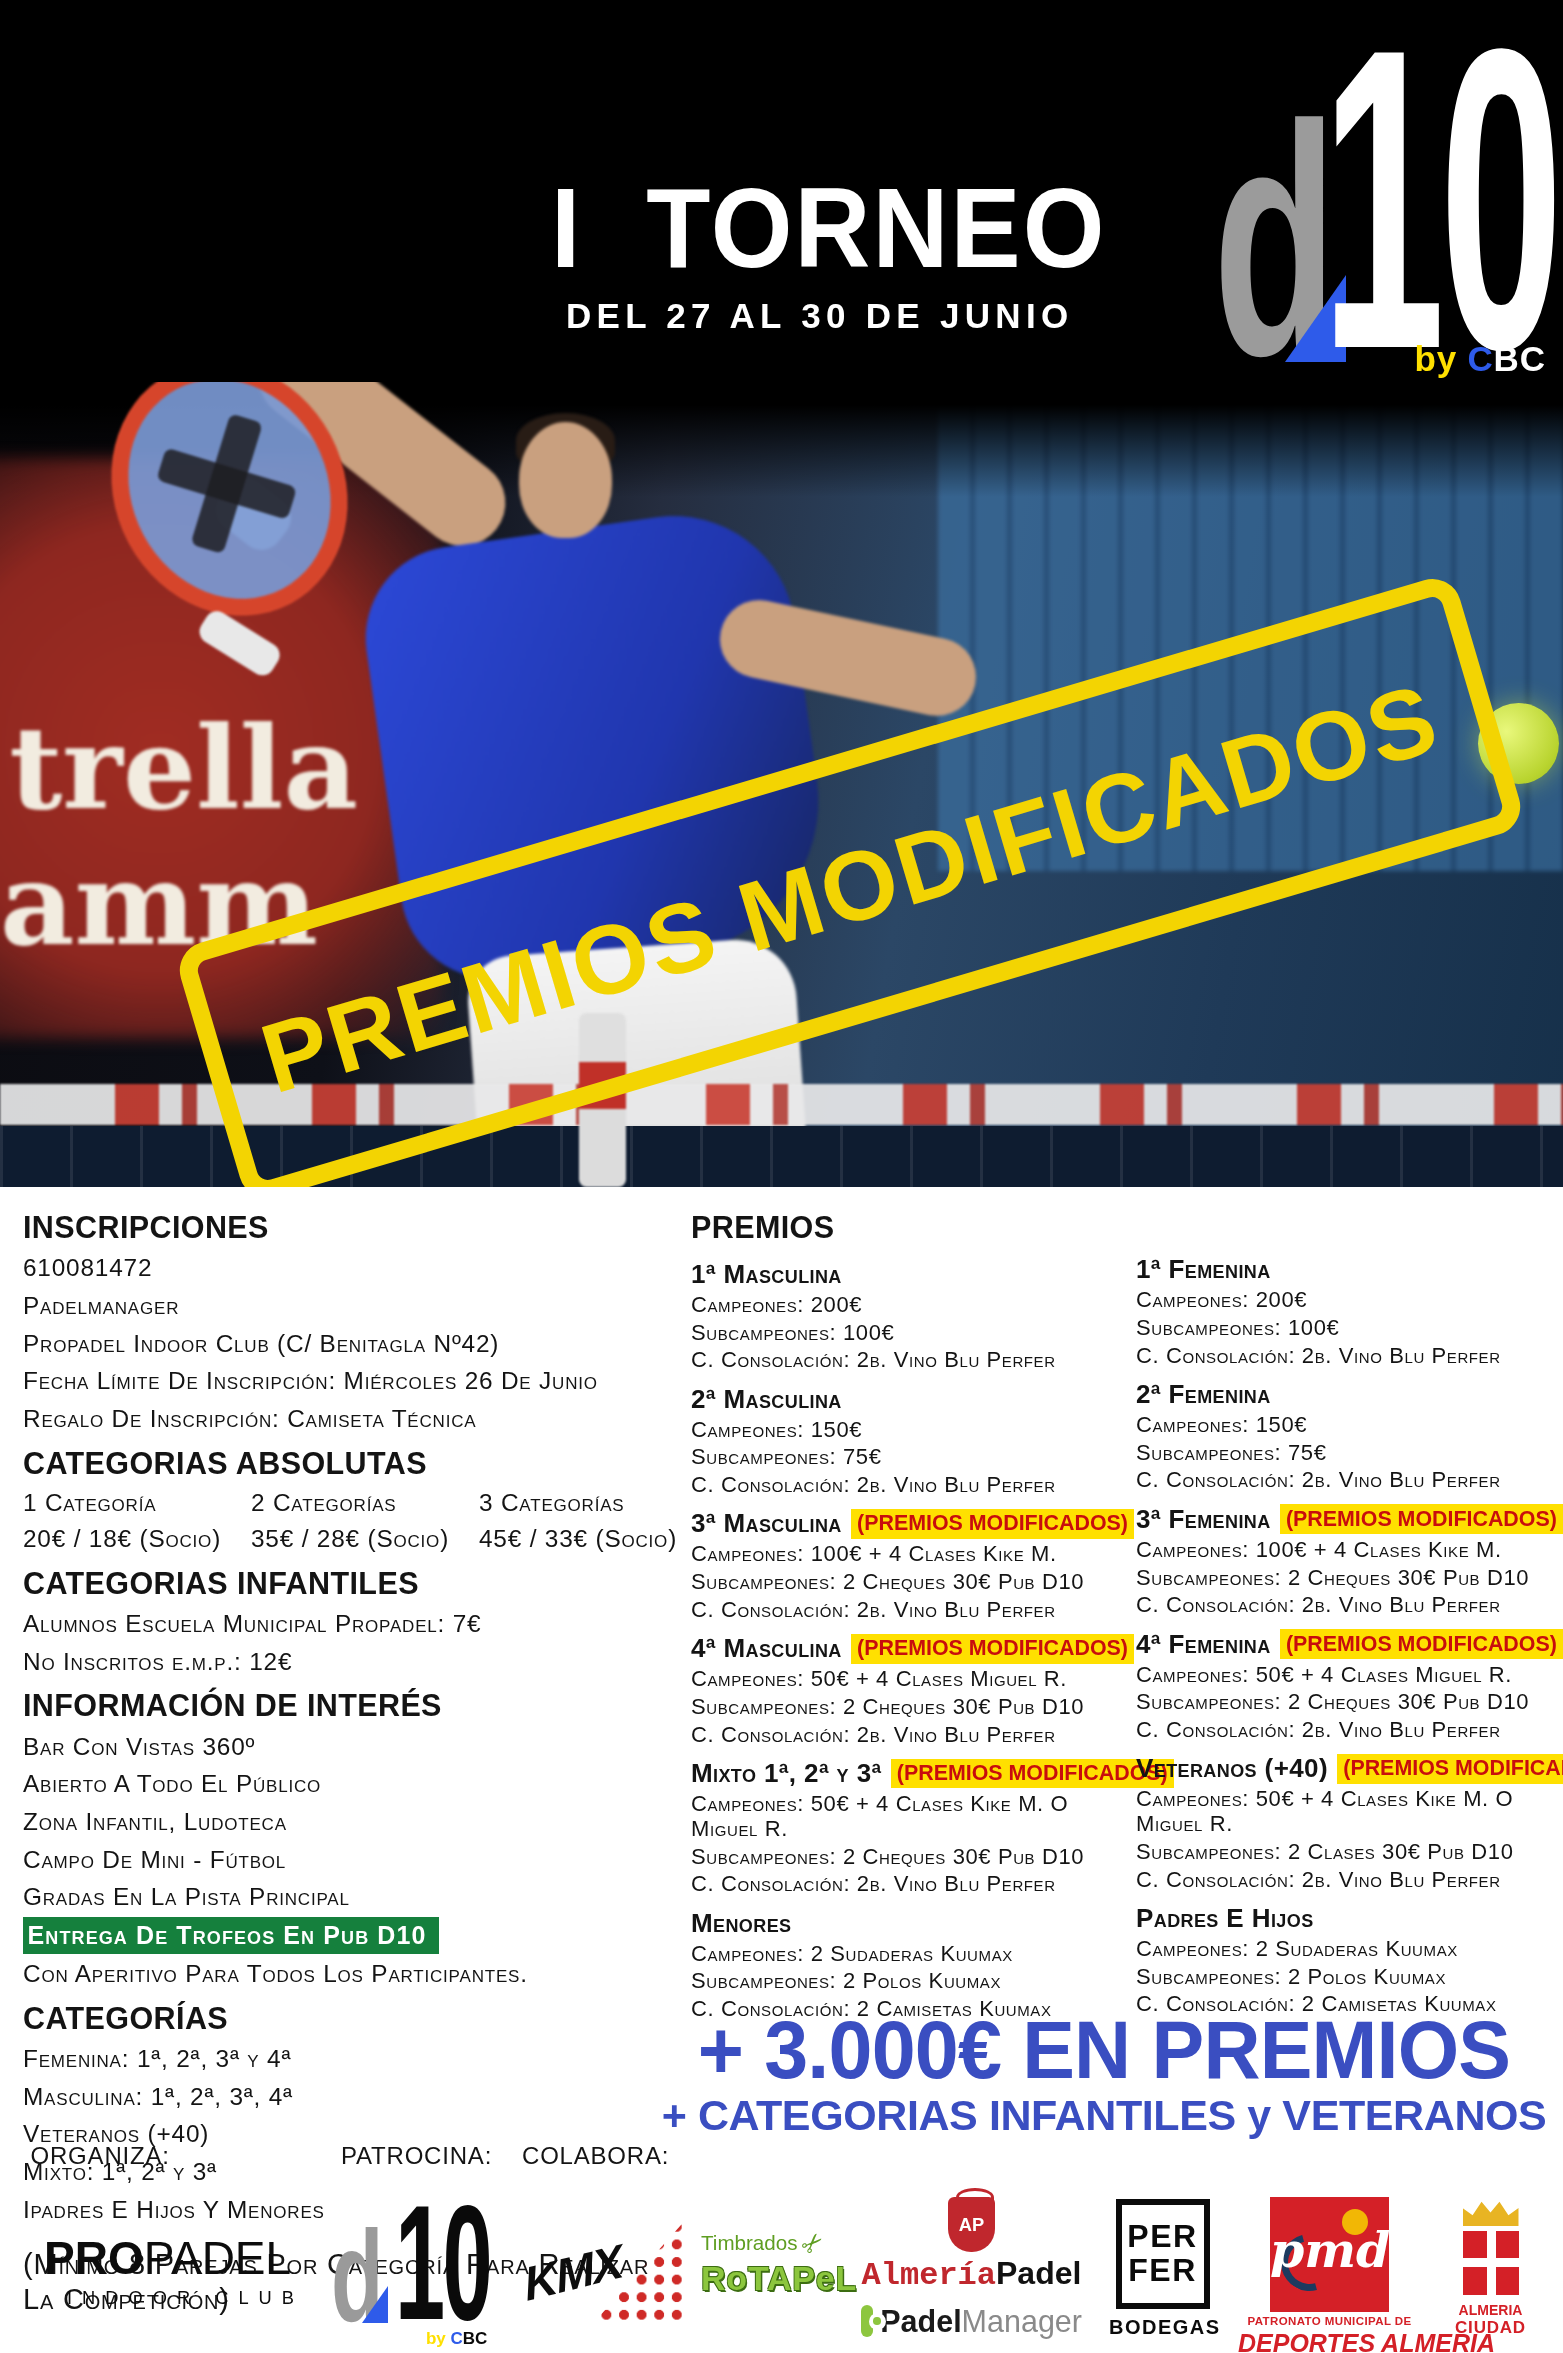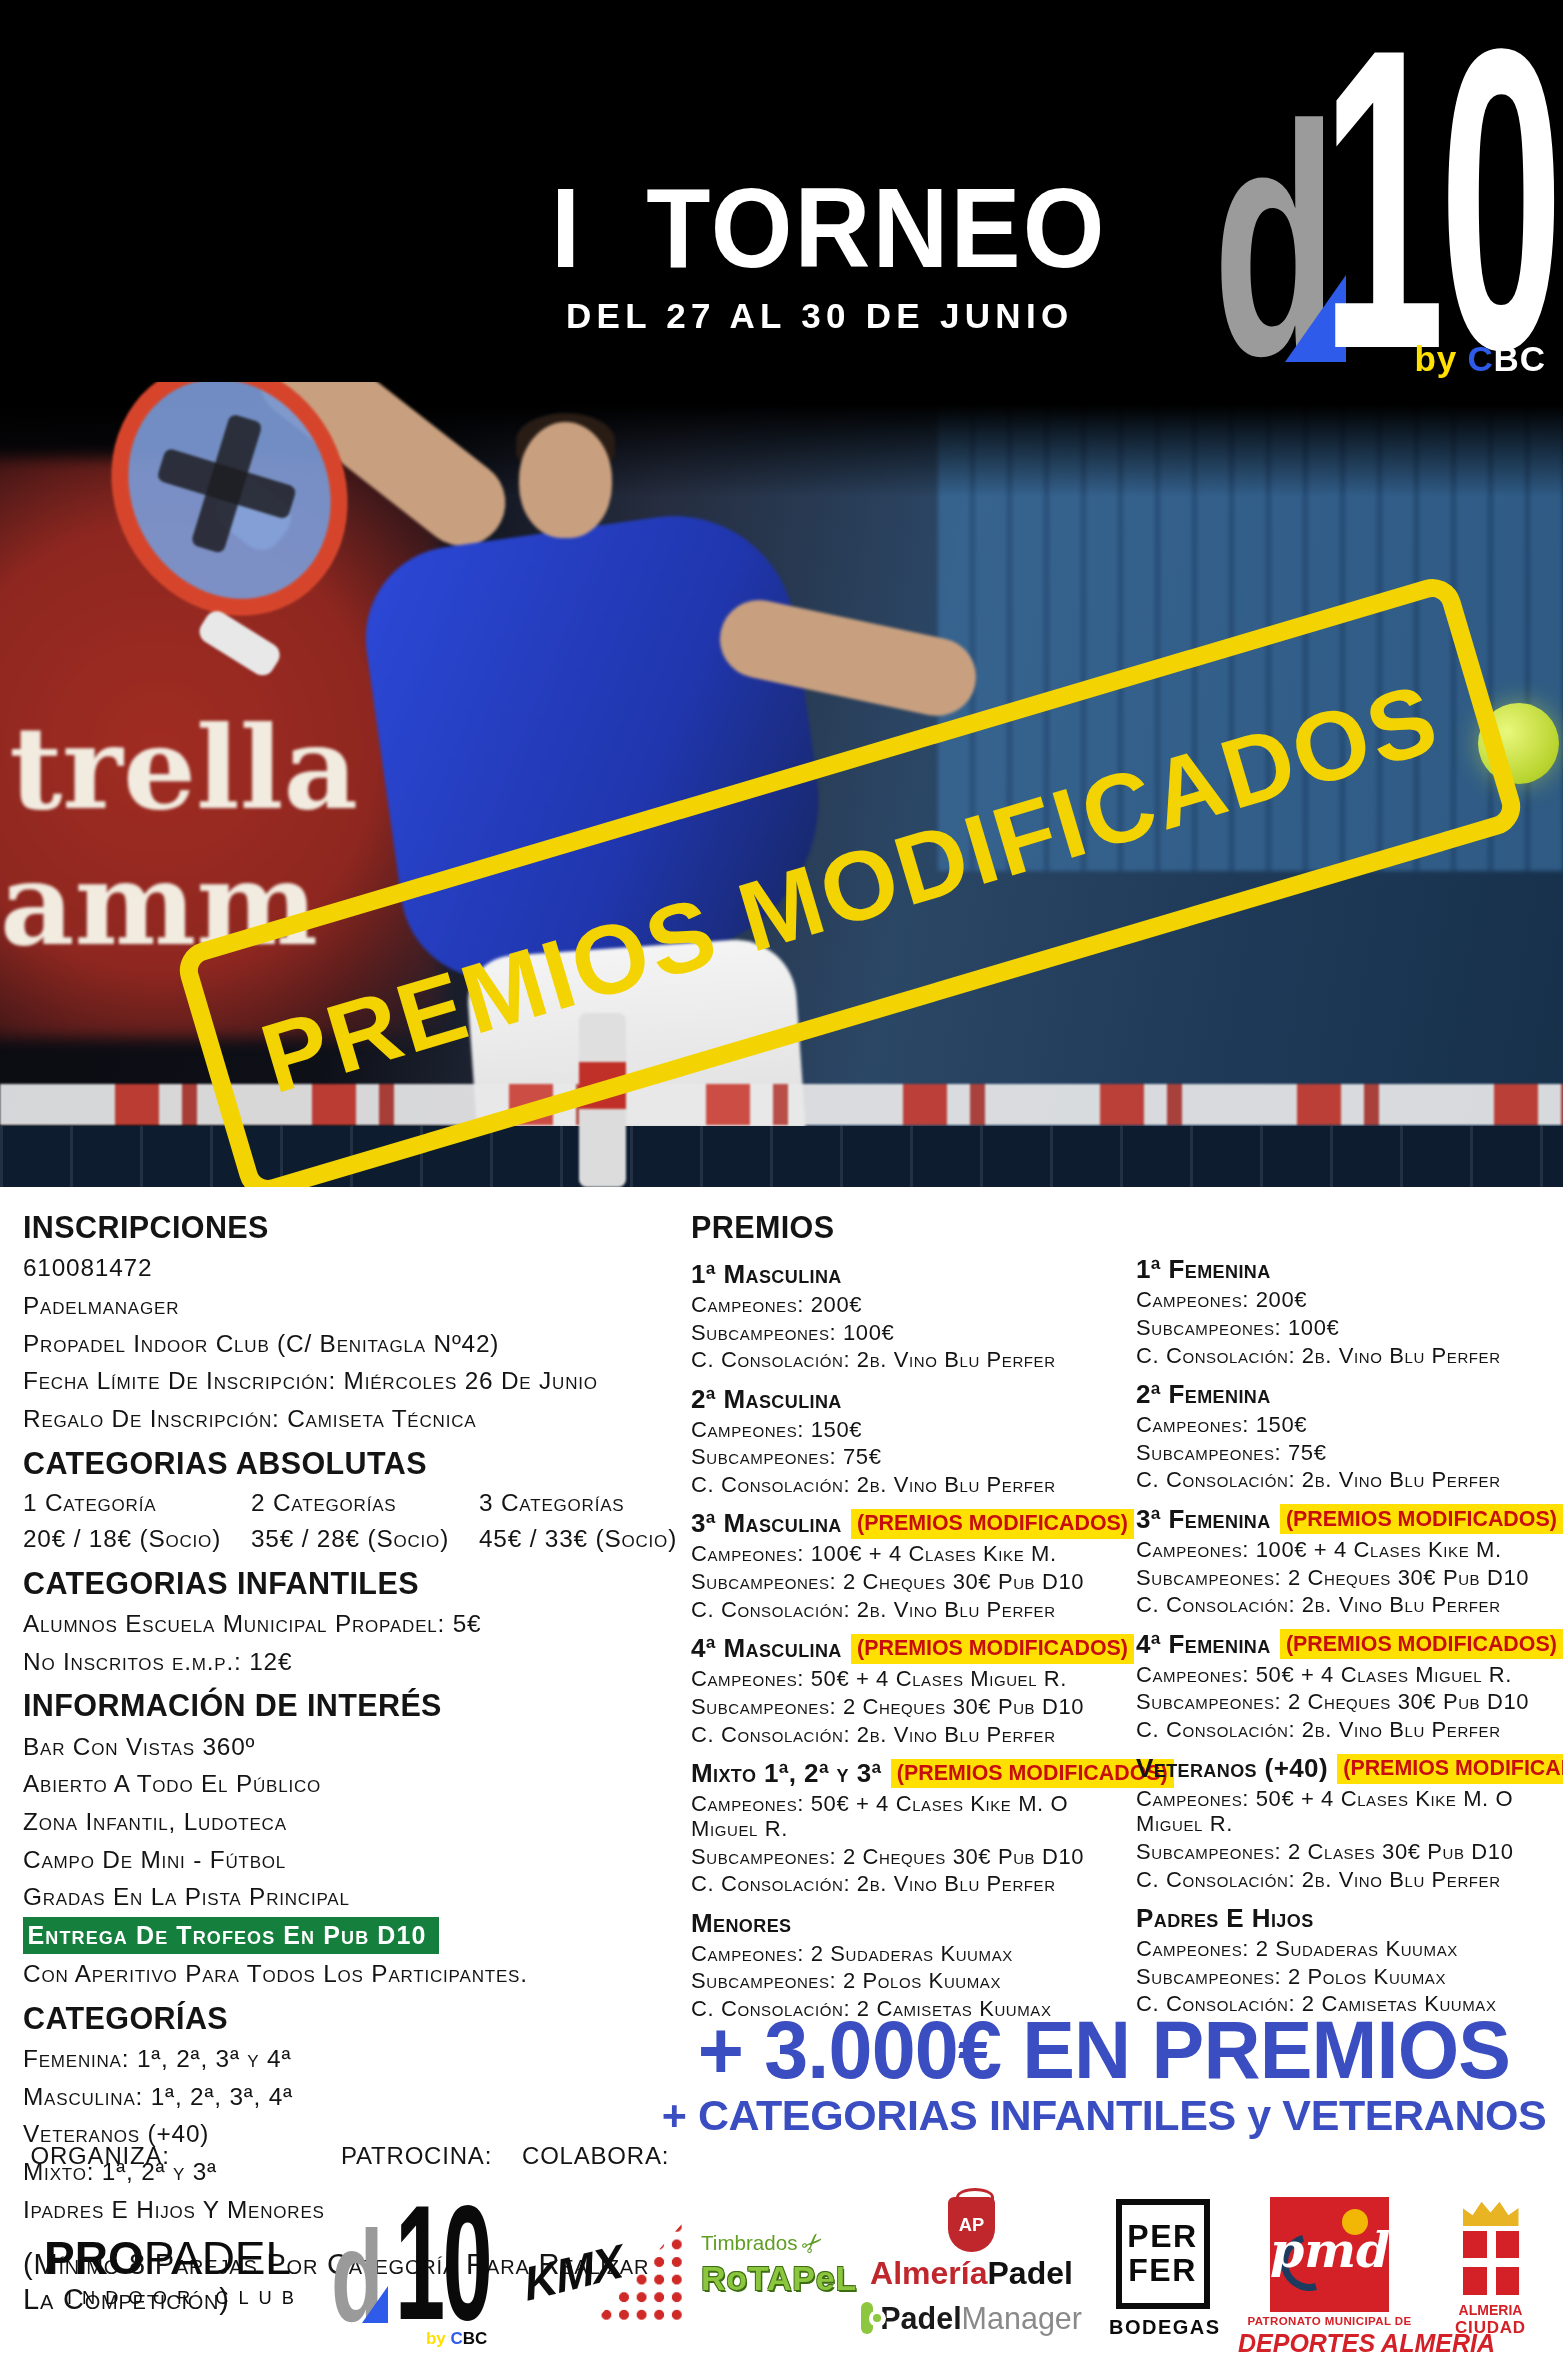--- a/index.html
+++ b/index.html
@@ -145,21 +145,21 @@
   .rt-name { font-size:34px; font-weight:bold; color:#8cc63e;
              text-shadow:1.5px 1.5px 0 #3c6d12, -0.8px -0.8px 0 #3c6d12, 0.8px -0.8px 0 #3c6d12, -0.8px 0.8px 0 #3c6d12; letter-spacing:0.8px; }
 
   .lg-almeriapadel { left:861px; top:0px; width:221px; text-align:center; }
   .ap-crest { width:47px; height:55px; margin:0 auto; background:#c0272d; border-radius:6.1px 6.1px 23px 23px;
               display:flex; align-items:center; justify-content:center; position:relative; }
   .ap-crest:before { content:""; position:absolute; top:-9.2px; left:7.6px; width:32px; height:15.3px;
               border:3.1px solid #c0272d; border-radius:50% 50% 0 0; border-bottom:none; }
   .ap-crest-txt { color:#fff; font-weight:bold; font-size:18.3px; }
   .ap-name { margin-top:4.6px; font-size:32px; font-weight:bold; line-height:1; }
-  .ap-alm { color:#c0272d; } .ap-pad { color:#111; }
+  .ap-alm { color:#c0272d;font-family:Liberation Mono, monospace; } .ap-pad { color:#111; }
   .pm-row { margin-top:13.7px; display:flex; align-items:center; justify-content:center; gap:7.6px; }
   .pm-icon { width:32px; height:32px; background:#8dc63f; border-radius:9.2px; position:relative; }
   .pm-icon:before { content:""; position:absolute; left:7.6px; top:7.6px; width:17px; height:17px;
                     background:#fff; border-radius:50%; }
   .pm-icon:after { content:""; position:absolute; left:12.2px; top:12.2px; width:7.6px; height:7.6px;
                    background:#8dc63f; border-radius:50%; }
   .pm-name { font-size:30.5px; line-height:1; }
   .pm-padel { font-weight:bold; color:#1a1a1a; } .pm-mgr { color:#8a8a8a; }
 
   .lg-perfer { left:1109px; top:1.5px; width:107px; text-align:center; }
@@ -243,21 +243,21 @@
         <span class="info-col-cell">1 Categoría</span>
         <span class="info-col-cell">2 Categorías</span>
         <span class="info-col-cell">3 Categorías</span>
       </div>
       <div class="info-cols">
         <span class="info-col-cell">20€ / 18€ (Socio)</span>
         <span class="info-col-cell">35€ / 28€ (Socio)</span>
         <span class="info-col-cell">45€ / 33€ (Socio)</span>
       </div>
       <div class="info-heading">CATEGORIAS INFANTILES</div>
-      <div class="info-line">Alumnos Escuela Municipal Propadel: 5€</div>
+      <div class="info-line">Alumnos Escuela Municipal Propadel: 7€</div>
       <div class="info-line">No Inscritos e.m.p.: 12€</div>
       <div class="info-heading">INFORMACIÓN DE INTERÉS</div>
       <div class="info-line">Bar Con Vistas 360º</div>
       <div class="info-line">Abierto A Todo El Público</div>
       <div class="info-line">Zona Infantil, Ludoteca</div>
       <div class="info-line">Campo De Mini - Fútbol</div>
       <div class="info-line">Gradas En La Pista Principal</div>
       <div class="info-badge-wrap"><span class="info-badge">Entrega De Trofeos En Pub D10</span></div>
       <div class="info-line">Con Aperitivo Para Todos Los Participantes.</div>
       <div class="info-heading">CATEGORÍAS</div>

